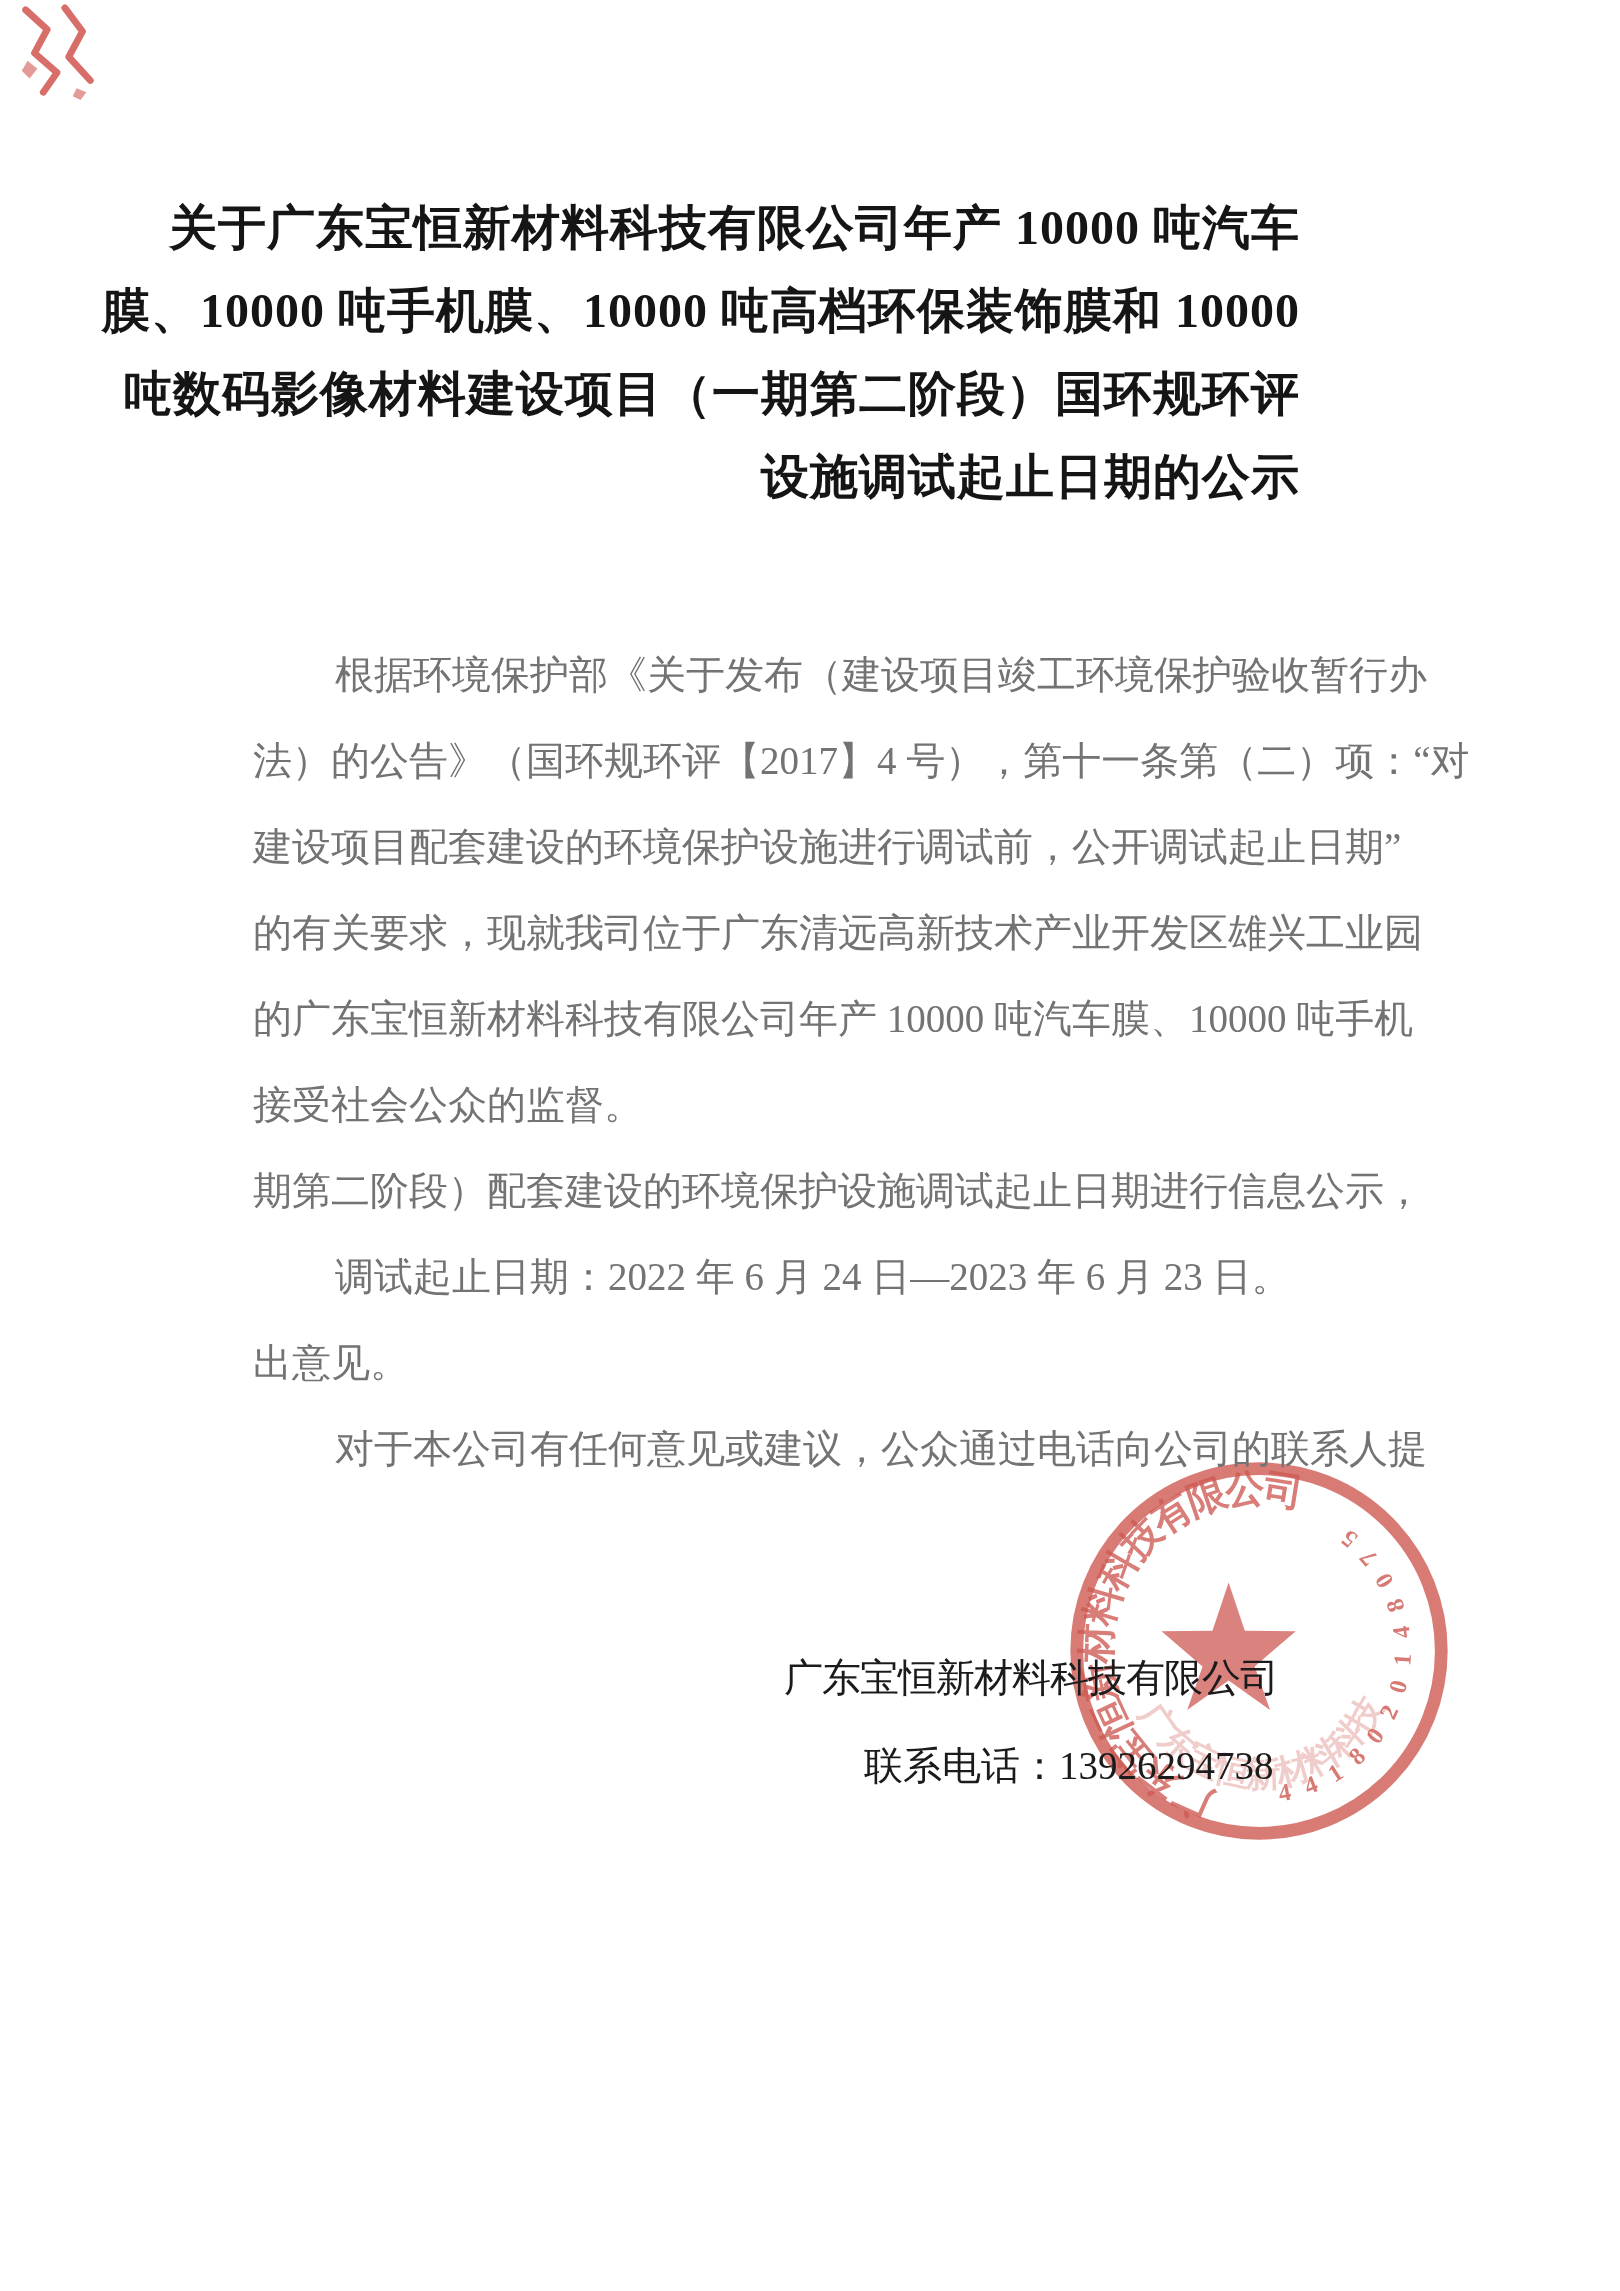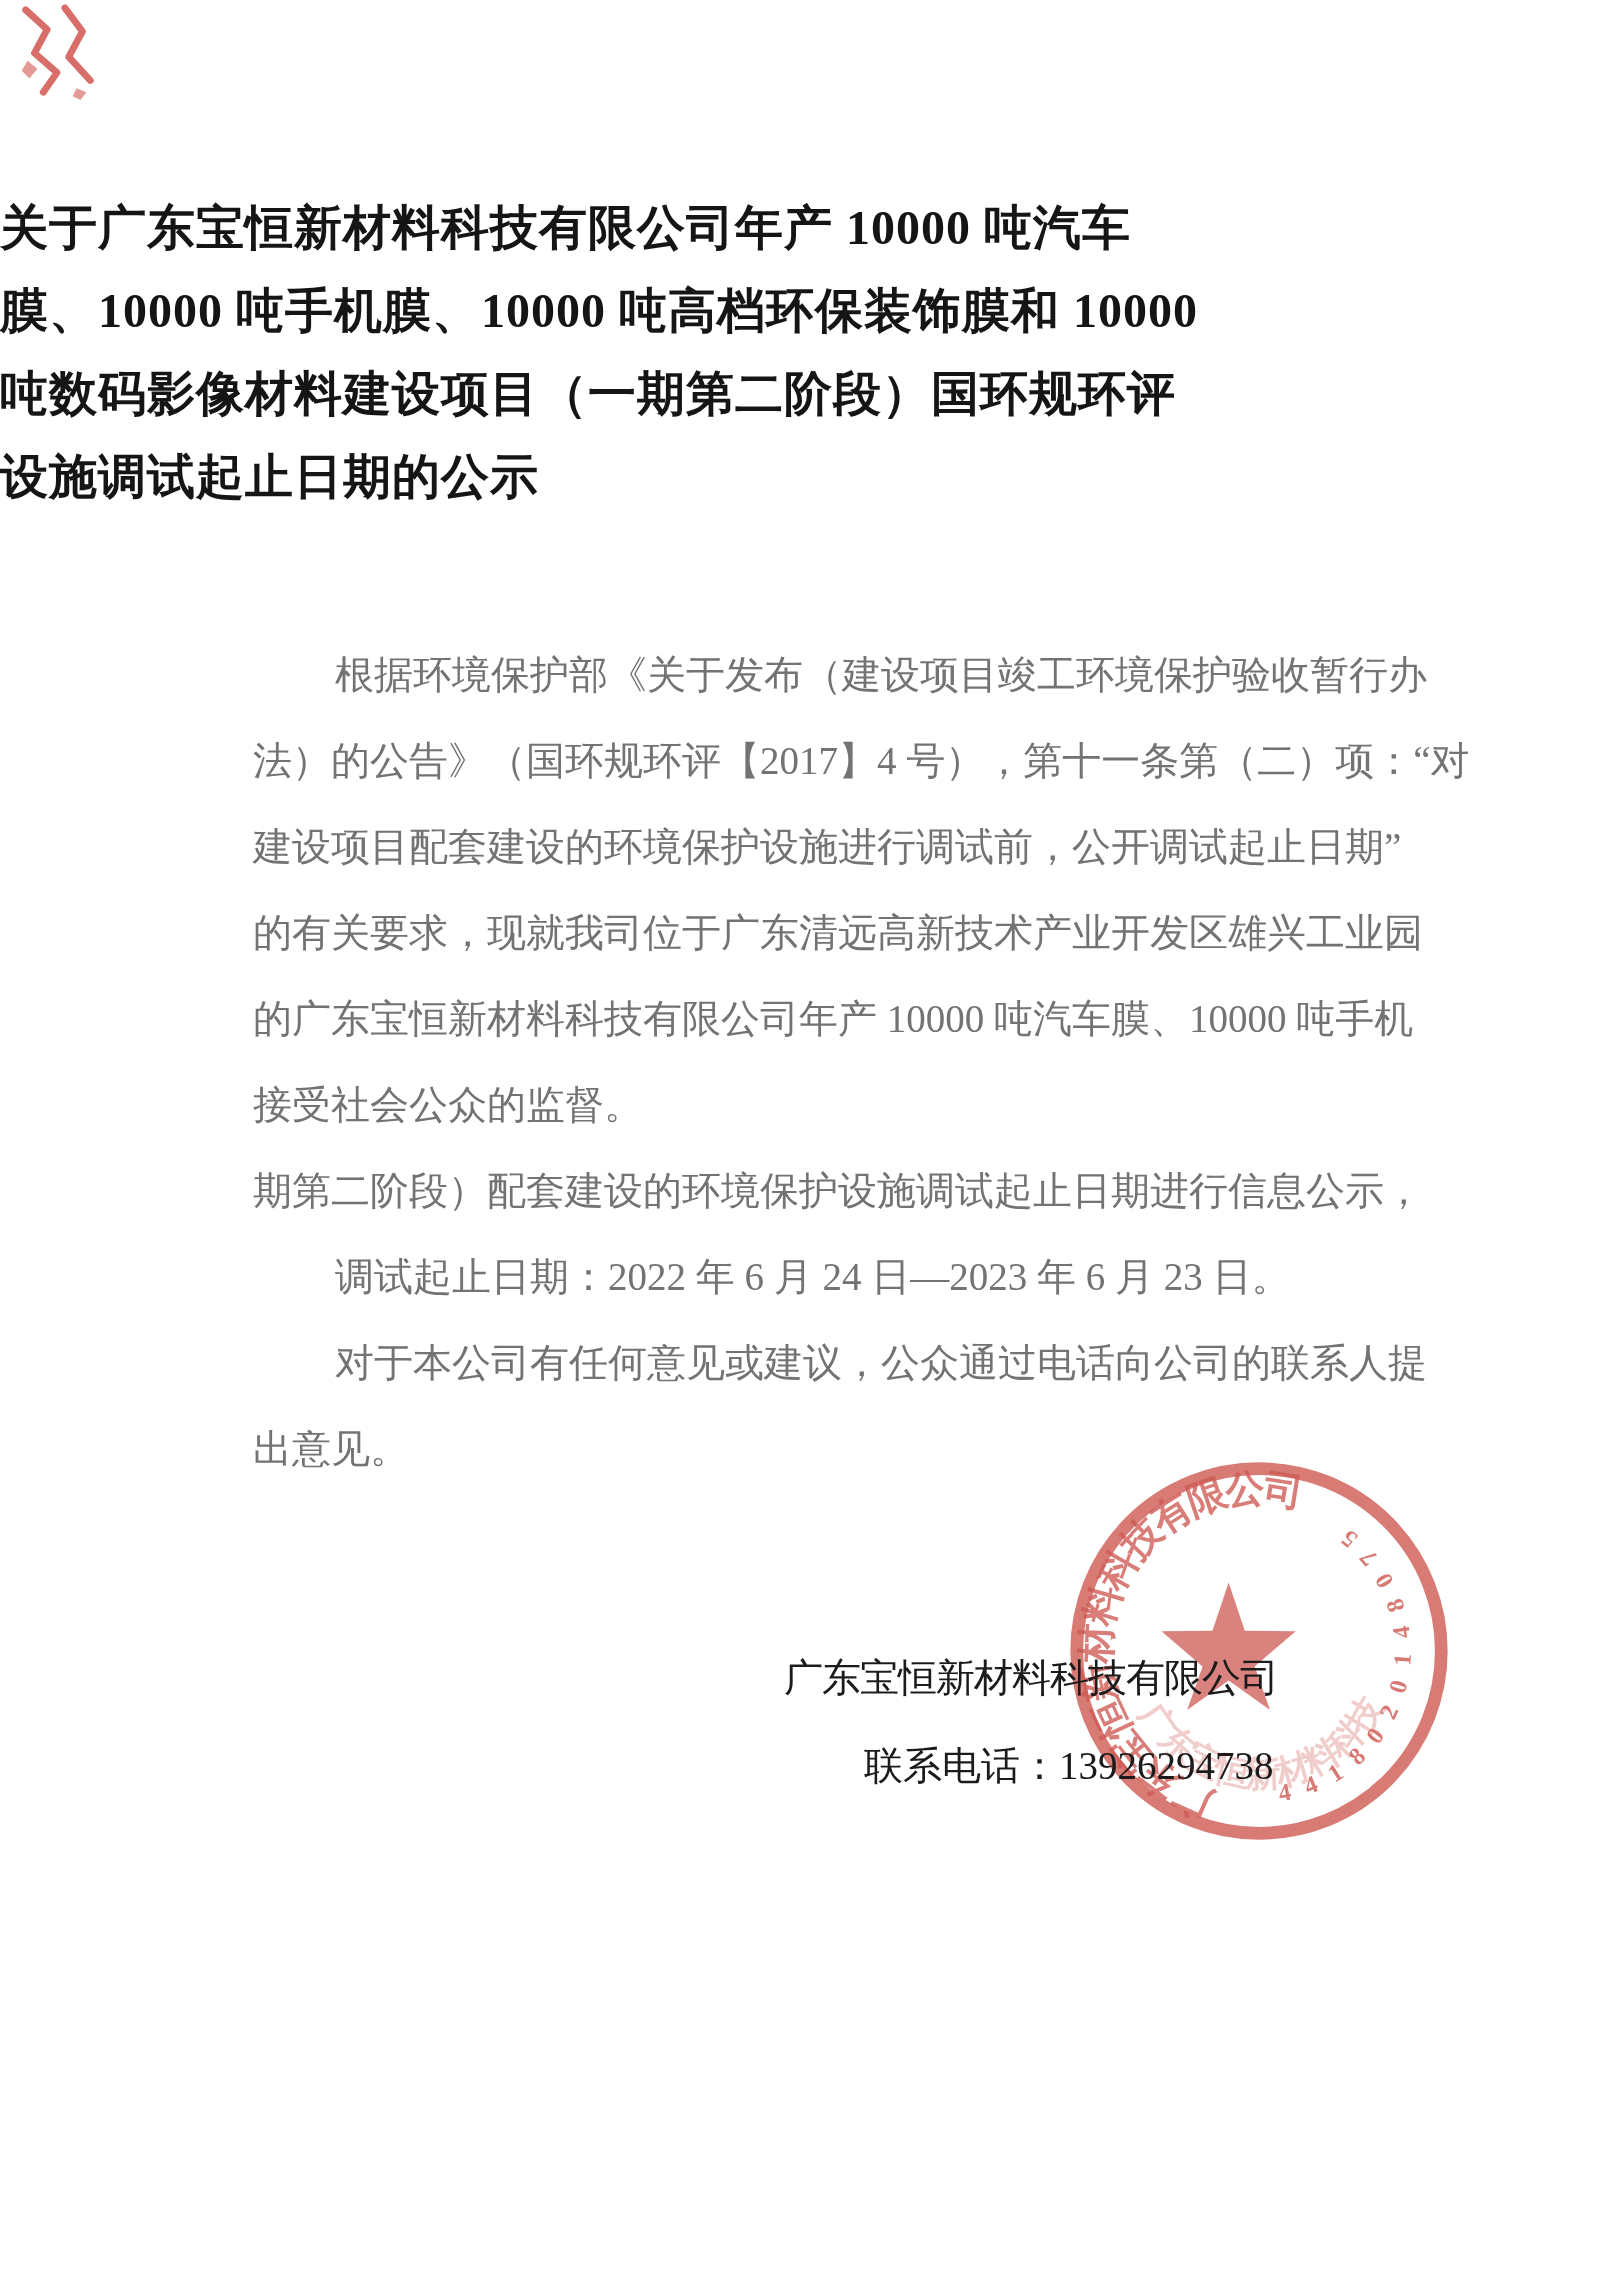--- a/index.html
+++ b/index.html
@@ -15,21 +15,21 @@
     width: 1620px; height: 2292px;
     background: #ffffff;
   }
   .corner-artifact {
     position: absolute; left: 7.8px; top: 2px;
     width: 98px; height: 103px; z-index: 3;
   }
   .title-block {
     position: absolute; left: 0; top: 186px;
     width: 1300px;
-    text-align: left;
+    text-align: right;
     font-weight: 700;
     font-size: 48px;
     line-height: 83px;
     color: #151515;
     letter-spacing: 1px;
     z-index: 2;
   }
   .title-line { height: 83px; white-space: nowrap; }
   .body-block {
     position: absolute; left: 253px; top: 632px;
@@ -84,22 +84,22 @@
 
   <div class="body-block">
     <div class="body-line indent">根据环境保护部《关于发布（建设项目竣工环境保护验收暂行办</div>
     <div class="body-line">法）的公告》（国环规环评【2017】4 号），第十一条第（二）项：“对</div>
     <div class="body-line">建设项目配套建设的环境保护设施进行调试前，公开调试起止日期”</div>
     <div class="body-line">的有关要求，现就我司位于广东清远高新技术产业开发区雄兴工业园</div>
     <div class="body-line">的广东宝恒新材料科技有限公司年产 10000 吨汽车膜、10000 吨手机</div>
     <div class="body-line">接受社会公众的监督。</div>
     <div class="body-line">期第二阶段）配套建设的环境保护设施调试起止日期进行信息公示，</div>
     <div class="body-line indent">调试起止日期：2022 年 6 月 24 日—2023 年 6 月 23 日。</div>
+    <div class="body-line">出意见。</div>
     <div class="body-line indent">对于本公司有任何意见或建议，公众通过电话向公司的联系人提</div>
-    <div class="body-line">出意见。</div>
   </div>
 
   <div class="sig-company">广东宝恒新材料科技有限公司</div>
   <div class="sig-contact">联系电话：13926294738</div>
 
   <svg class="seal" viewBox="0 0 400 400" aria-hidden="true">
     <defs>
       <path id="arcName" d="M 160.7 346.8 A 152 152 0 1 1 252.0 57.2" fill="none"></path>
       <path id="arcCode" d="M 213.5 354.4 A 155 155 0 0 0 282.1 68.6" fill="none"></path>
       <path id="arcGhost" d="M 70.3 247.2 A 138 138 0 0 0 329.7 247.2" fill="none"></path>

